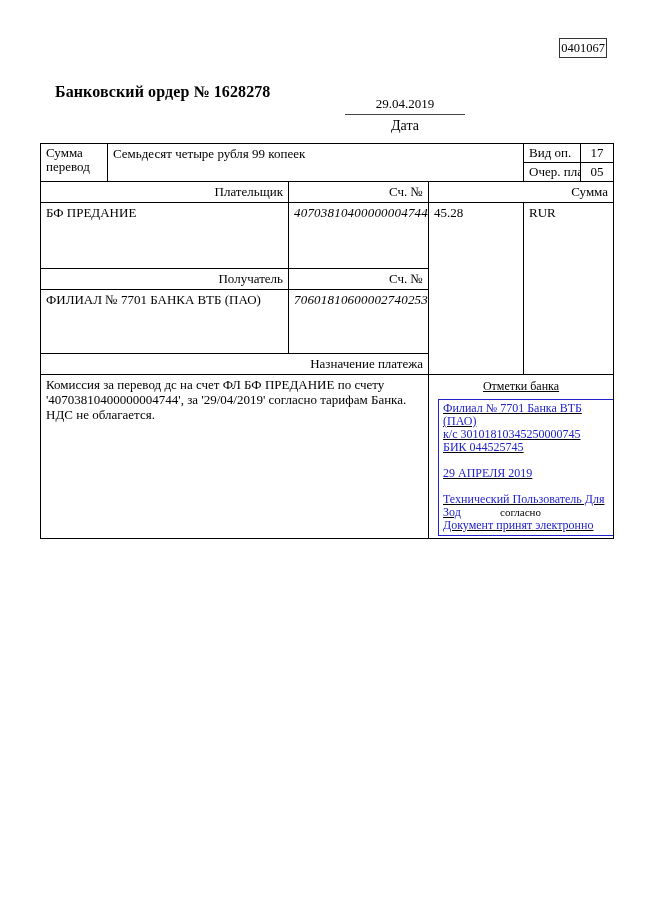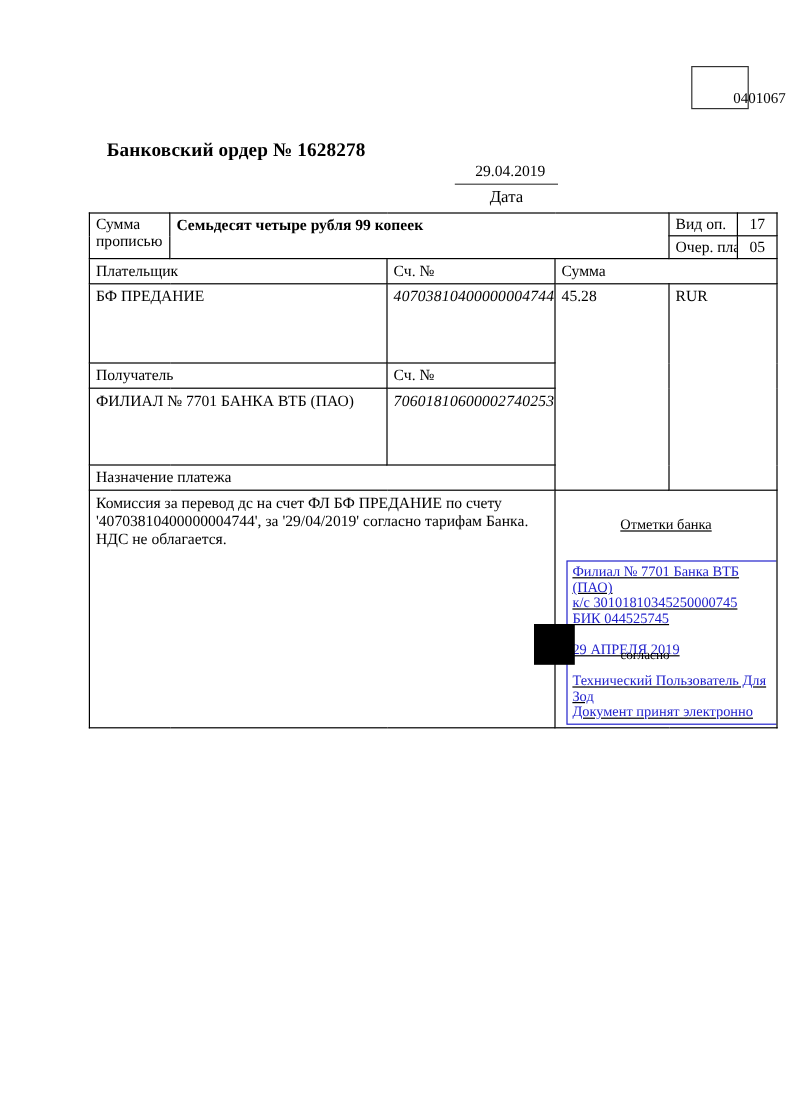--- a/index.html
+++ b/index.html
@@ -1,15 +1,15 @@
 <!DOCTYPE html>
 <html><head>
 <meta charset="utf-8">
 <style>
-  * { box-sizing: border-box; margin: 0; padding: 17px; }
+  * { box-sizing: border-box; margin: 0; padding: 0; }
   html, body { background: #ffffff; }
   body {
     width: 660px; height: 919px;
     position: relative;
     font-family: "Liberation Serif", serif;
     color: #000;
     overflow: hidden;
   }
 
   .code-box {
@@ -18,44 +18,44 @@
     border: 1px solid #333;
     font-size: 12.5px; line-height: 18px; text-align: center;
   }
 
   .doc-title {
     position: absolute; left: 55px; top: 83px;
     font-family: Liberation Serif, serif;
     font-weight: bold; font-size: 16px; letter-spacing: 0.1px;
   }
 
-  .date-block { position: absolute; left: 345px; top: 84px; width: 120px; text-align: center; }
+  .date-block { position: absolute; left: 345px; top: 96px; width: 120px; text-align: center; }
   .date-value { font-size: 13px; padding-bottom: 2px; border-bottom: 1px solid #444; }
   .date-label { font-size: 14px; padding-top: 3px; }
 
   .order-table-wrap { position: absolute; left: 40px; top: 143px; }
   table.order {
     border-collapse: collapse; table-layout: fixed;
     width: 573px;
   }
   table.order td {
     border: 1px solid #000;
     vertical-align: top;
     font-size: 13px;
     padding: 2px 5px;
     overflow: hidden;
   }
   tr.rA1 { height: 15px; } tr.rA2 { height: 15px; }
   tr.rB  { height: 19px; } tr.rC  { height: 66px; margin-top: 36px; }
   tr.rD  { height: 16px; } tr.rE  { height: 64px; }
   tr.rF  { height: 18px; margin-left: 32px; } tr.rG  { height: 147px; }
 
-  td.hdr { text-align: left; font-size: 12px; padding: 1px 2px; vertical-align: middle; }
+  td.hdr { text-align: right; font-size: 12px; padding: 1px 2px; vertical-align: middle; }
   td.sum-words-label { font-size: 12px; line-height: 14px; padding: 2px 4px; }
-  td.sum-words { padding: 2px 7px; font-weight: bold; }
+  td.sum-words { padding: 2px 7px; }
   td.op-label { font-size: 12px; padding: 0 3px; line-height: 14px; white-space: nowrap; }
   td.op-value { font-size: 12px; text-align: center; padding: 0 2px; line-height: 14px; }
   td.name-cell { padding: 4px 6px; }
   td.acct-cell { padding: 4px 4px; letter-spacing: 0.2px; white-space: nowrap; font-style: italic; }
   td.amount-cell { padding: 4px 6px; }
   td.currency-cell { padding: 4px 7px; }
   td.purpose-cell { padding: 2px 7px; line-height: 15px; white-space: pre-line; border-bottom: 1px solid #000; }
   td.bank-marks-cell { border-right: none; border-bottom: none; padding: 0; text-decoration: underline; }
 
   .bank-marks-title { text-align: center; font-size: 12px; margin-top: 2px; }
@@ -91,21 +91,21 @@
     <colgroup>
       <col style="width:67px">
         <col style="width:181px">
         <col style="width:140px">
       <col style="width:95px">
         <col style="width:57px">
         <col style="width:33px">
     </colgroup>
     <tbody>
         <tr class="rA1">
-      <td class="sum-words-label" rowspan="2">Сумма прописью</td>
+      <td class="sum-words-label" rowspan="2">Сумма перевод</td>
       <td class="sum-words" colspan="3" rowspan="2">Семьдесят четыре рубля 99 копеек</td>
       <td class="op-label">Вид оп.</td>
       <td class="op-value">17</td>
     </tr>
     <tr class="rA2">
       <td class="op-label">Очер. плат.</td>
       <td class="op-value">05</td>
     </tr>
     <tr class="rB">
       <td class="hdr" colspan="2">Плательщик</td>

